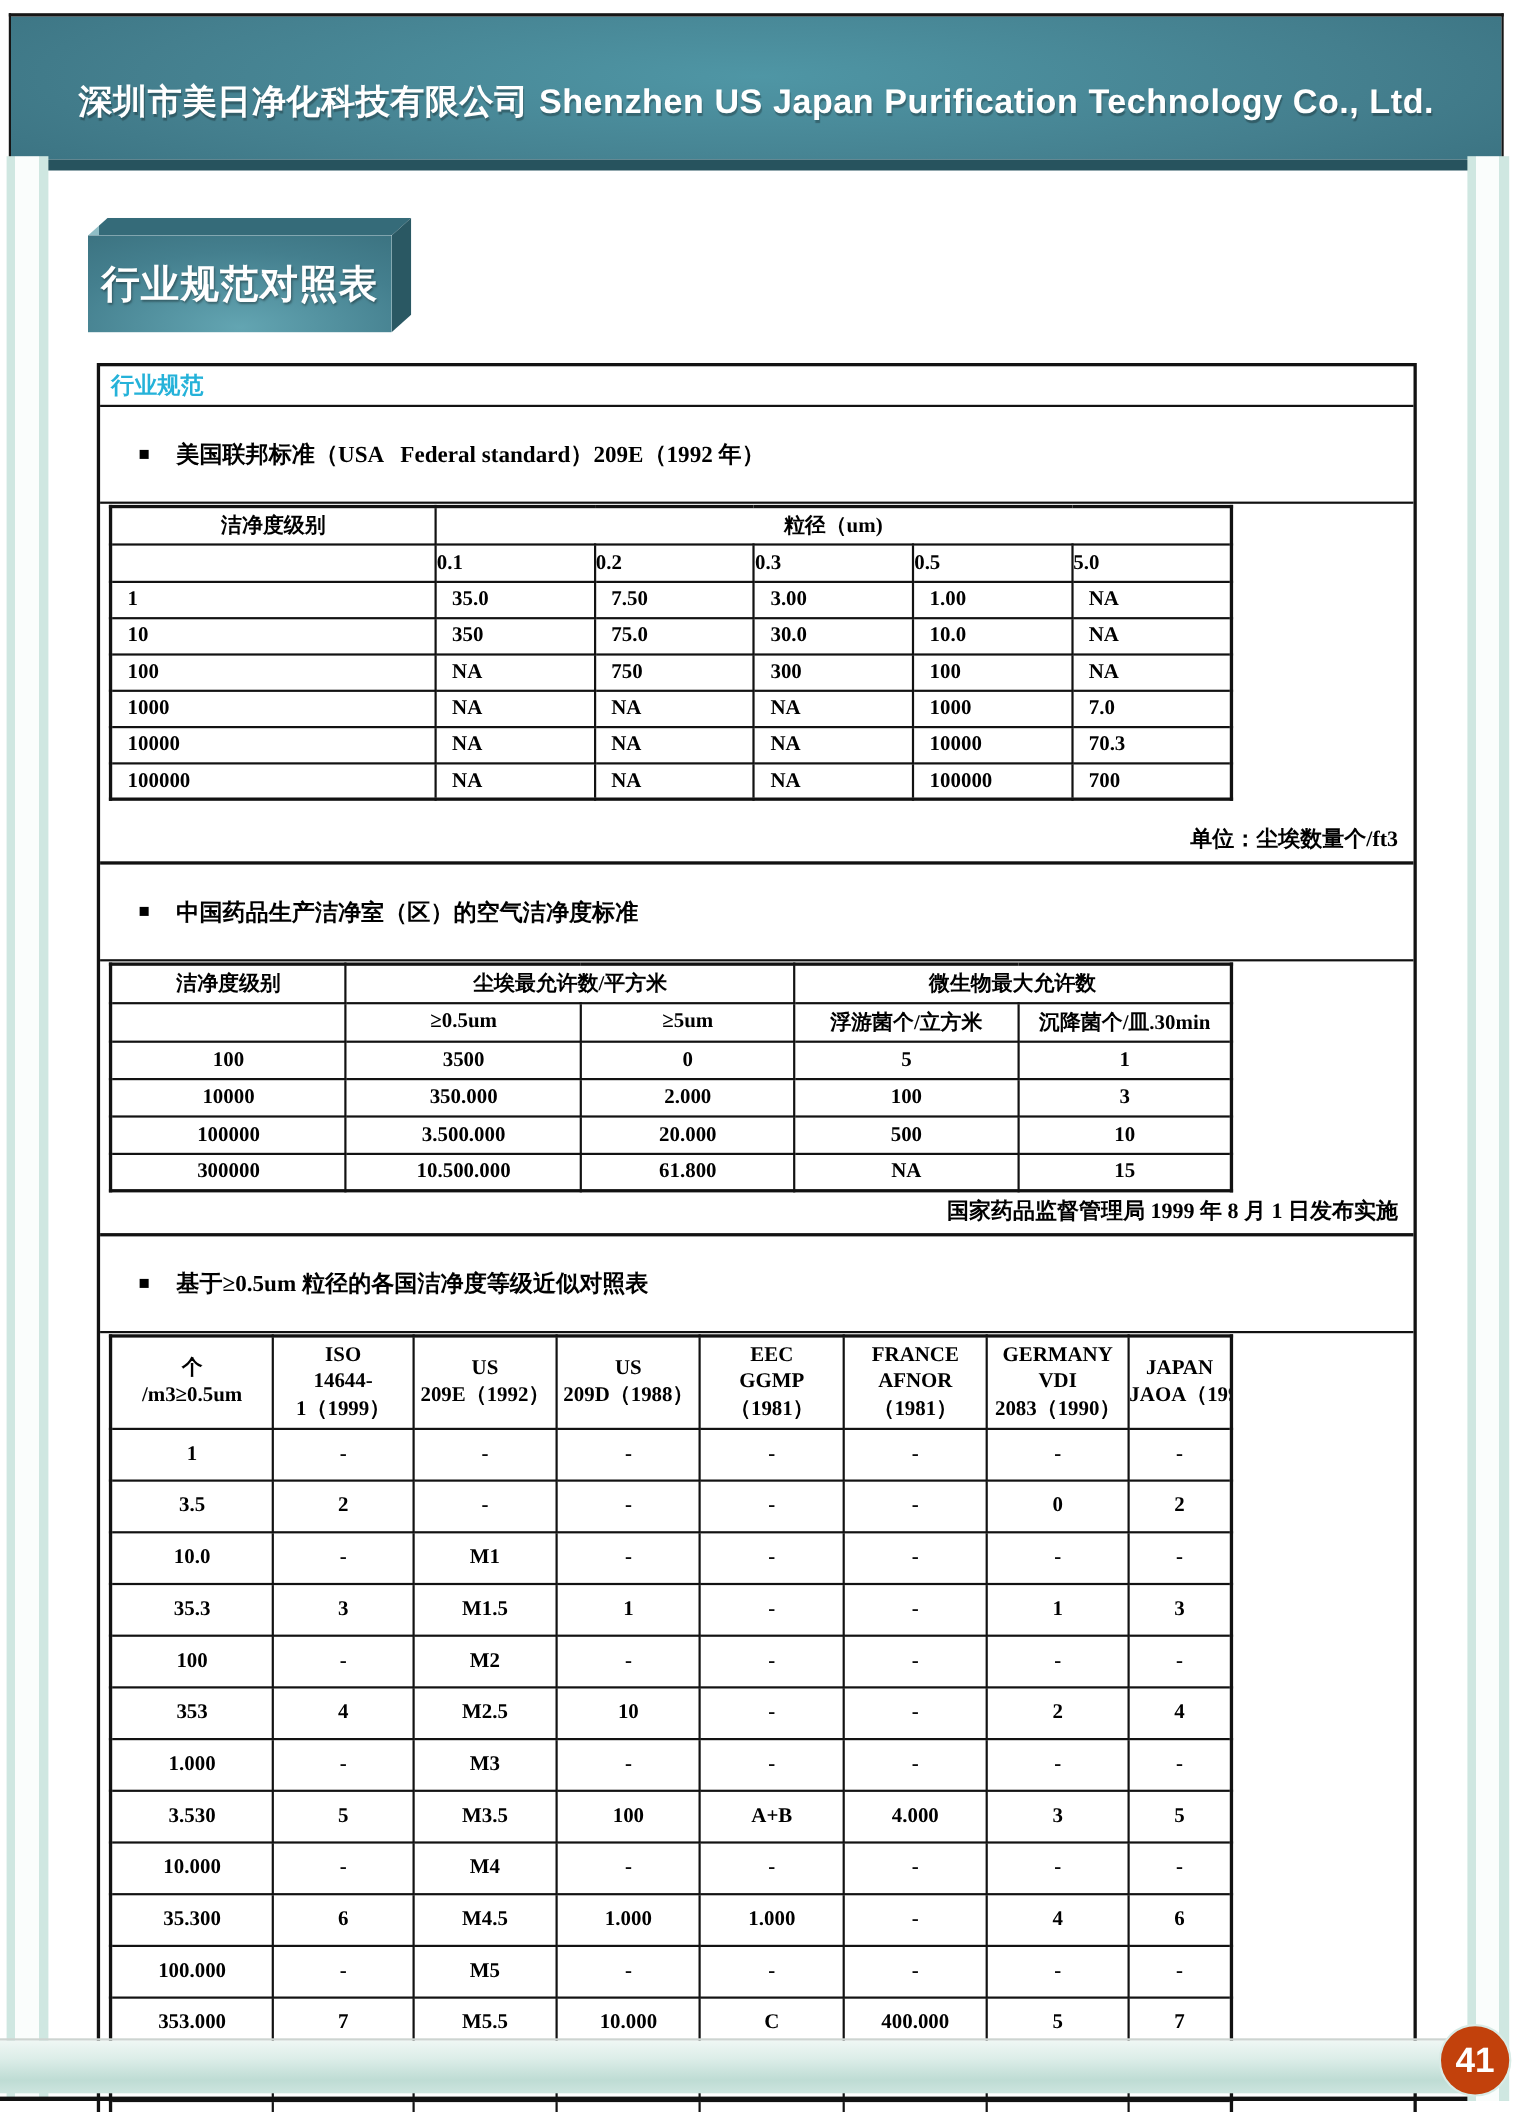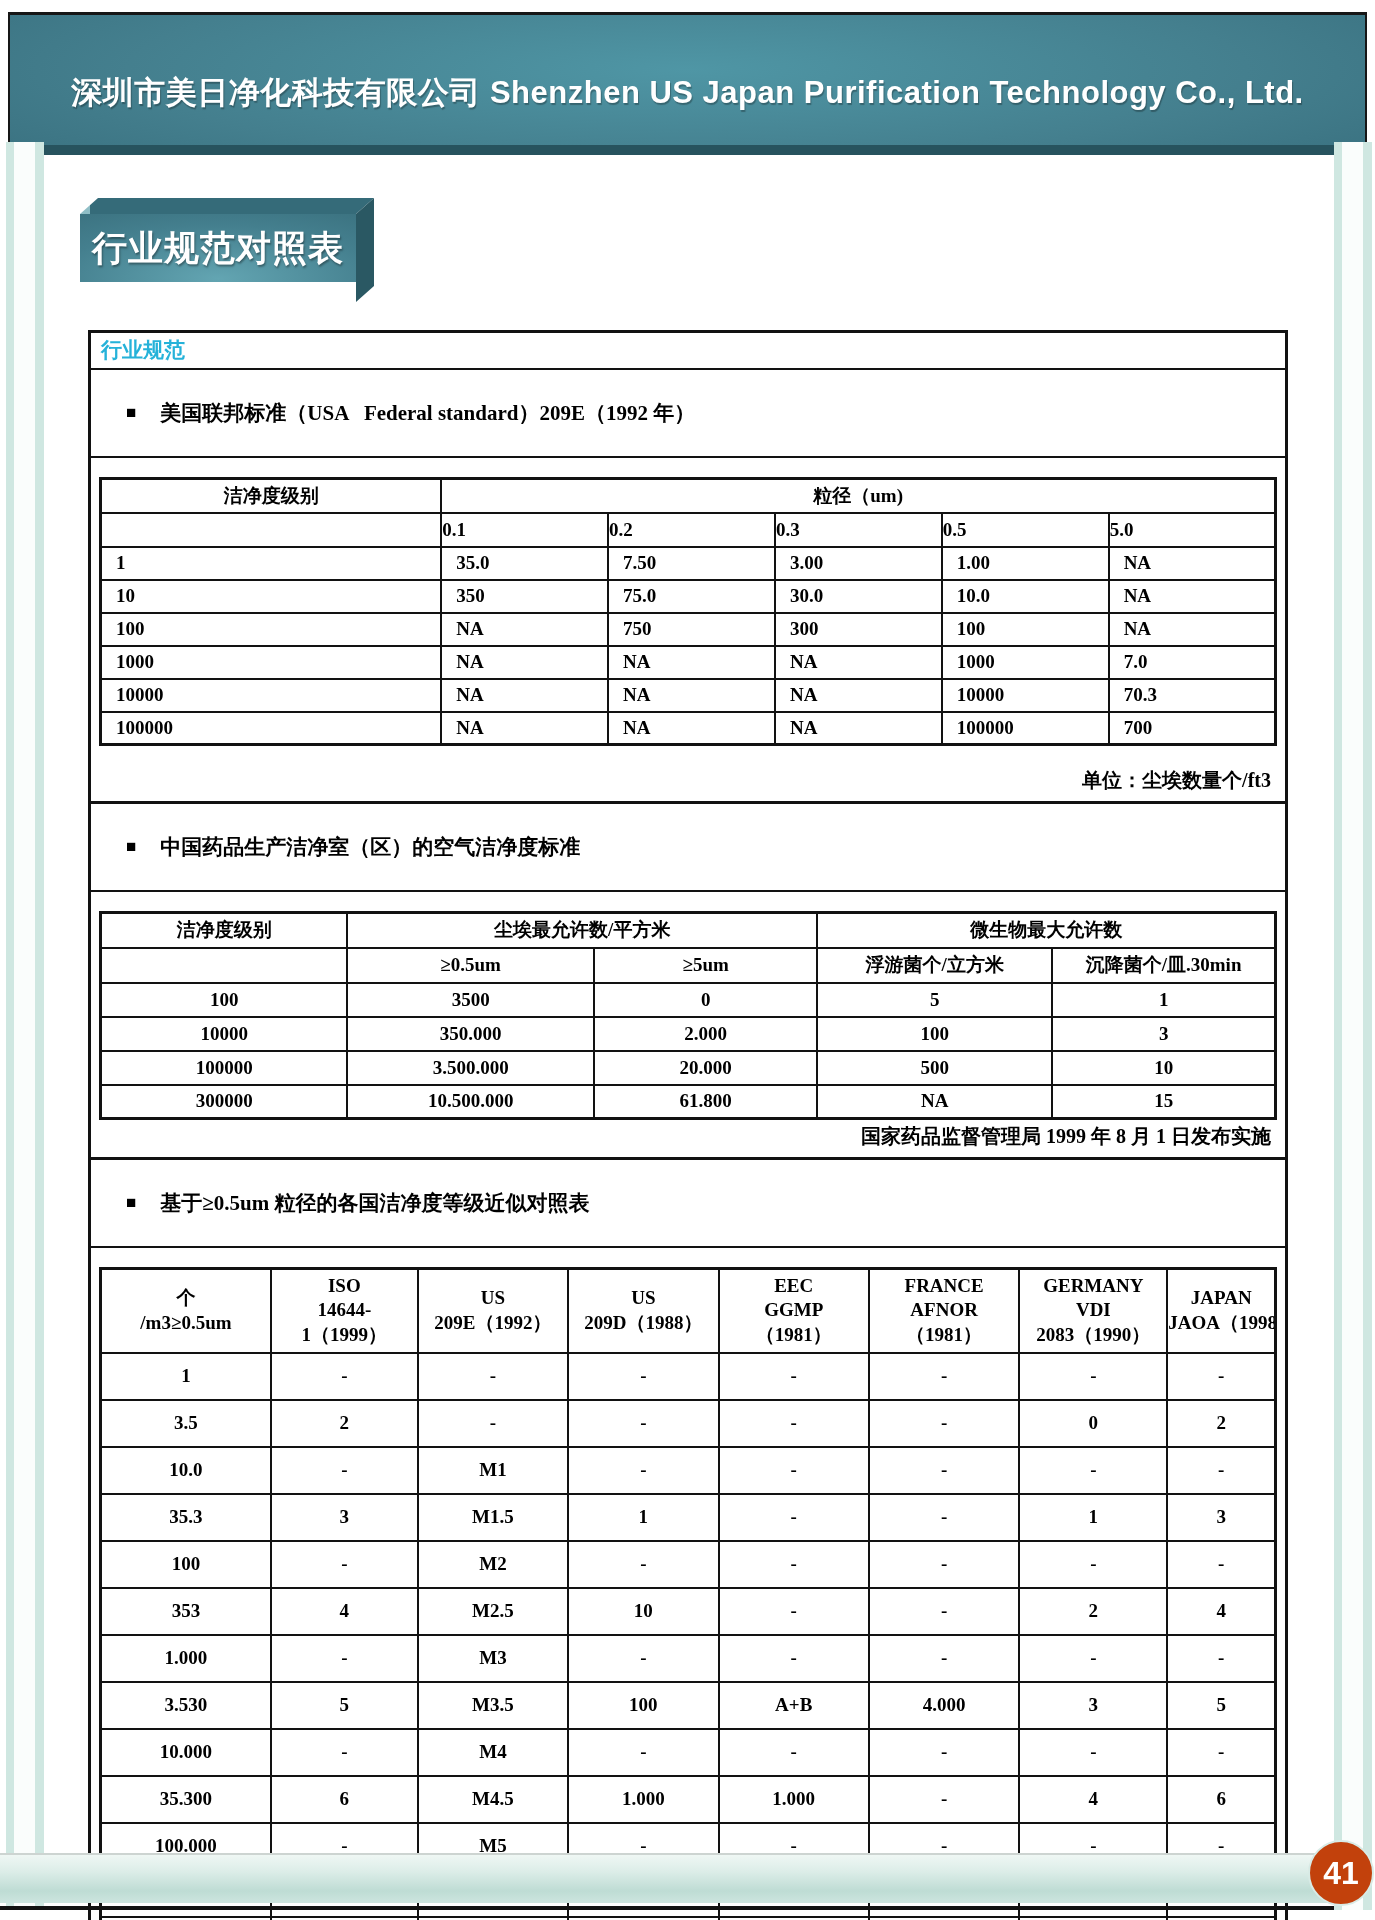--- a/index.html
+++ b/index.html
@@ -22,21 +22,21 @@
   }
   
   .strip {
     position:absolute; top:142px; width:38px; height:1768px;
     background:linear-gradient(90deg,#cfe7e1 0,#cfe7e1 8px,#fafdfc 8px,#fafdfc 29px,#cfe7e1 29px,#cfe7e1 38px);
   }
   .strip-left  { left:6px; }
   .strip-right { left:1334px; }
   
   .badge {
-    position:absolute; left:80px; top:214px; width:276px; height:68px;
+    position:absolute; left:80px; top:214px; width:276px; height:88px;
     background:radial-gradient(ellipse 90% 120% at 50% 95%, #63a5b2 0%, #447f8e 65%, #3b7280 100%);
     display:flex; align-items:center; justify-content:center;
   }
   .badge::before {
     content:""; position:absolute; left:0; top:-16px; width:294px; height:16px;
     background:linear-gradient(90deg,#8fbec6 0 10px,#356b79 10px);
     clip-path:polygon(18px 0, 294px 0, 276px 16px, 0 16px);
   }
   .badge::after {
     content:""; position:absolute; left:276px; top:-16px; width:18px; height:104px;
@@ -64,21 +64,21 @@
   .bullet { display:inline-block; margin-right:24px; font-size:17px; vertical-align:2px; }
   .note-row {
     display:flex; justify-content:flex-end; align-items:flex-end;
     padding:0 14px 7px 16px; border-bottom:3px solid #121212;
     font-weight:bold; font-size:20px;
   }
   .unit-row  { height:56px; }
   .issue-row { height:38px; }
   
   table {
-    border-collapse:collapse; margin:19px 8px 2px 8px; width:1178px;
+    border-collapse:collapse; margin:1px 8px 2px 8px; width:1022px;
     table-layout:fixed; border:3px solid #121212;
   }
   th, td { border:2px solid #121212; font-weight:bold; font-size:19px; overflow:hidden; }
   
   .t1 th { height:34px; }
   .t1 td { height:33px; text-align:left; padding-left:14px; }
   .t1 .h1 th { text-align:center; }
   .t1 .h2 th { text-align:left; }
   
   .t2 th { height:35px; text-align:center; }

